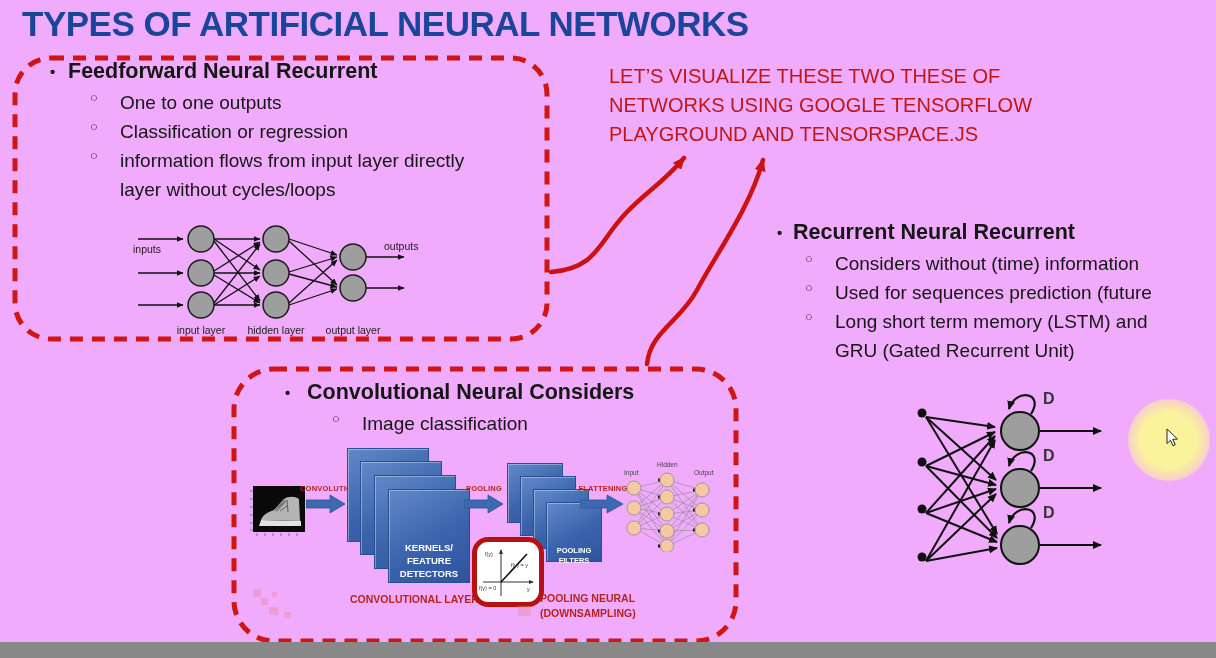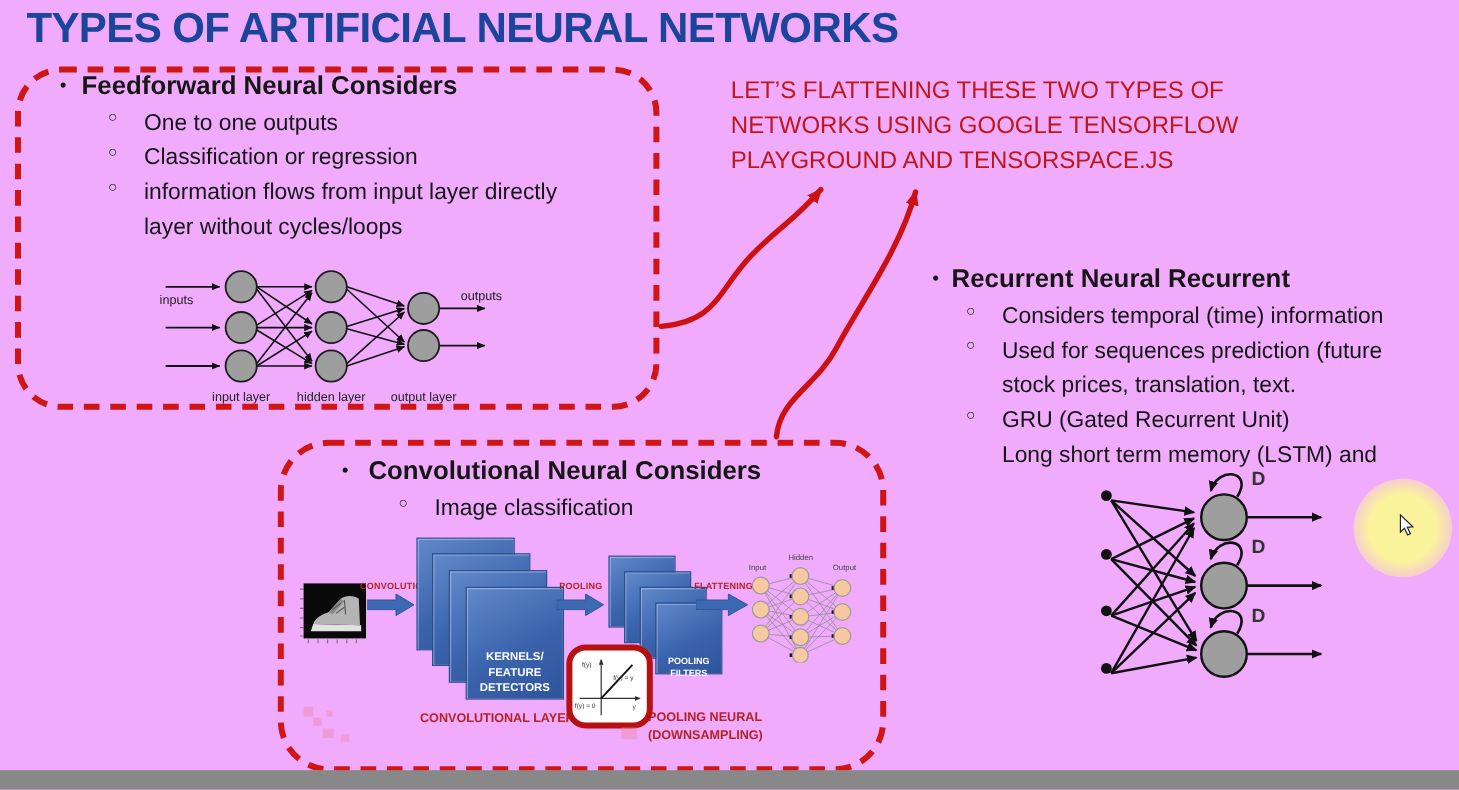--- a/index.html
+++ b/index.html
@@ -46,21 +46,21 @@
     <rect x="3" y="3" width="532" height="281" rx="36" fill="none" stroke="var(--box_red)" stroke-width="5" stroke-dasharray="13 9"></rect>
   </svg>
   <svg class="abs" style="left:231px;top:366px" width="510" height="280">
     <rect x="3" y="3" width="502" height="272" rx="40" fill="none" stroke="var(--box_red)" stroke-width="5" stroke-dasharray="13 9"></rect>
   </svg>
 
   <div class="abs title">TYPES OF ARTIFICIAL NEURAL NETWORKS</div>
 
   <div class="abs hrow" style="left:50px;top:59px">
     <span class="mark" style="width:18px">•</span>
-    <span>Feedforward Neural Considers</span>
+    <span>Feedforward Neural Recurrent</span>
   </div>
   <div class="abs subs" style="left:90px;top:88px">
     <div class="sub">
       <span class="mark">○</span>
       <div class="ln">One to one outputs</div>
     </div>
     <div class="sub">
       <span class="mark">○</span>
       <div class="ln">Classification or regression</div>
     </div>
@@ -116,43 +116,42 @@
     <g font-size="10.5" fill="#222">
       <text x="33" y="29">inputs</text>
       <text x="284" y="26">outputs</text>
       <text x="101" y="110" text-anchor="middle">input layer</text>
       <text x="176" y="110" text-anchor="middle">hidden layer</text>
       <text x="253" y="110" text-anchor="middle">output layer</text>
     </g>
   </svg>
 
   <div class="abs callout">
-    <div>LET’S FLATTENING THESE TWO TYPES OF</div>
+    <div>LET’S VISUALIZE THESE TWO THESE OF</div>
     <div>NETWORKS USING GOOGLE TENSORFLOW</div>
     <div>PLAYGROUND AND TENSORSPACE.JS</div>
   </div>
 
   <div class="abs hrow" style="left:777px;top:220px">
     <span class="mark" style="width:16px">•</span>
     <span>Recurrent Neural Recurrent</span>
   </div>
   <div class="abs subs" style="left:805px;top:249px">
     <div class="sub">
       <span class="mark">○</span>
-      <div class="ln">Considers temporal (time) information</div>
+      <div class="ln">Considers without (time) information</div>
     </div>
     <div class="sub">
       <span class="mark">○</span>
       <div class="ln">Used for sequences prediction (future</div>
-      <div class="ln">stock prices, translation, text.</div>
-    </div>
-    <div class="sub">
-      <span class="mark">○</span>
+    </div>
+    <div class="sub">
+      <span class="mark">○</span>
+      <div class="ln">Long short term memory (LSTM) and</div>
       <div class="ln">GRU (Gated Recurrent Unit)</div>
-      <div class="ln">Long short term memory (LSTM) and</div>
     </div>
   </div>
 
   <svg class="abs" style="left:893px;top:382px" width="225" height="200">
     <defs>
       <marker id="mRN" markerUnits="userSpaceOnUse" markerWidth="10" markerHeight="9" refX="8" refY="4" orient="auto">
         <path d="M0 0 L9 4 L0 8 Z" fill="#111"></path>
       </marker>
     </defs>
     <g stroke="#111" stroke-width="2">

